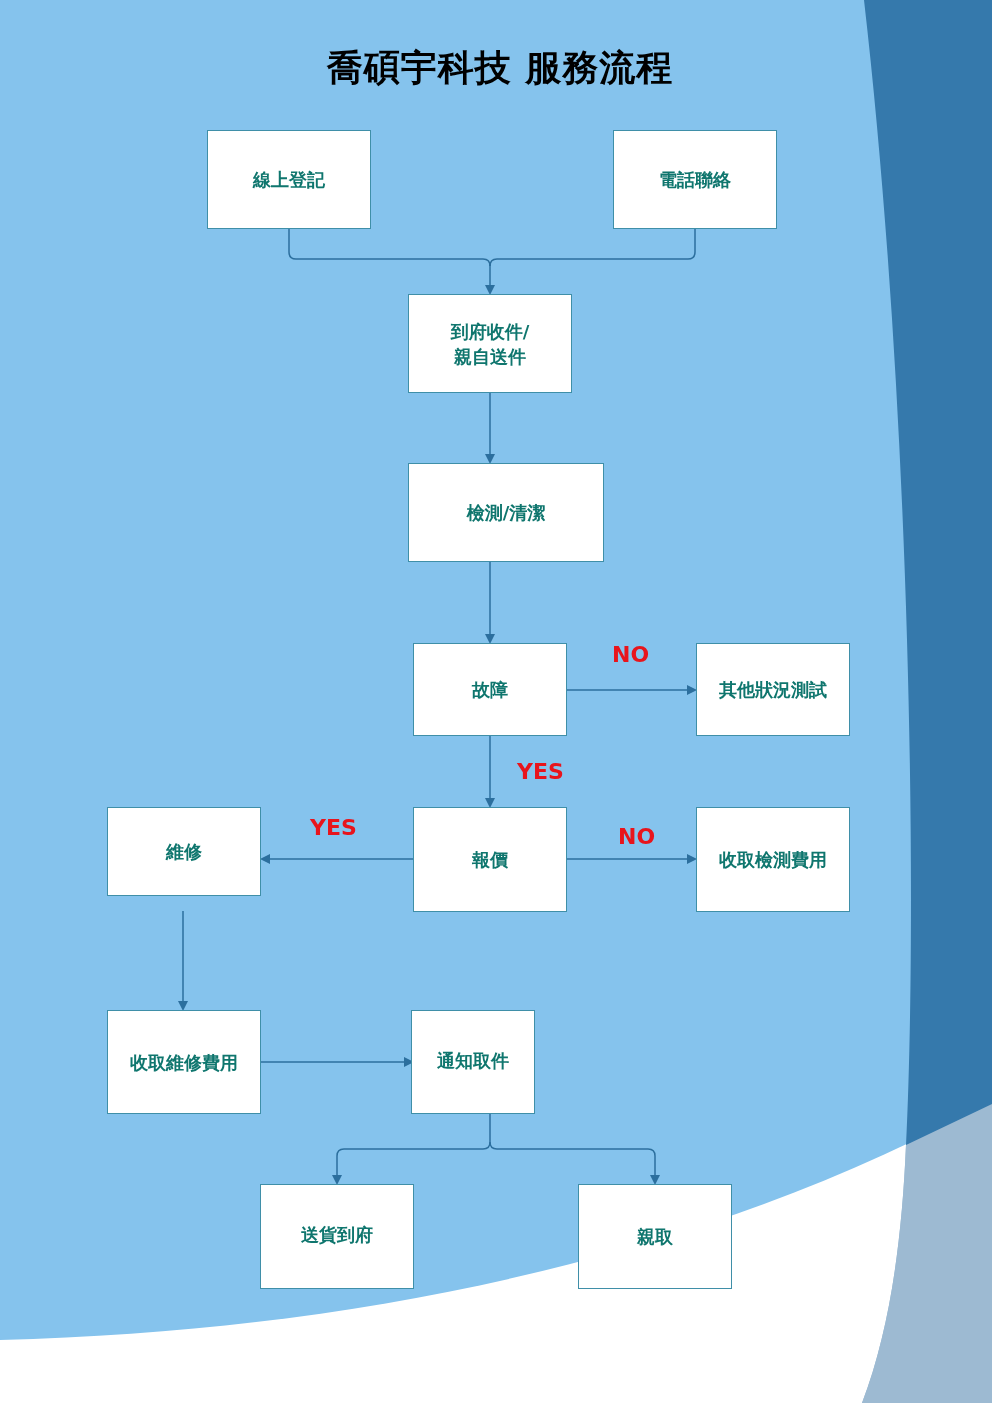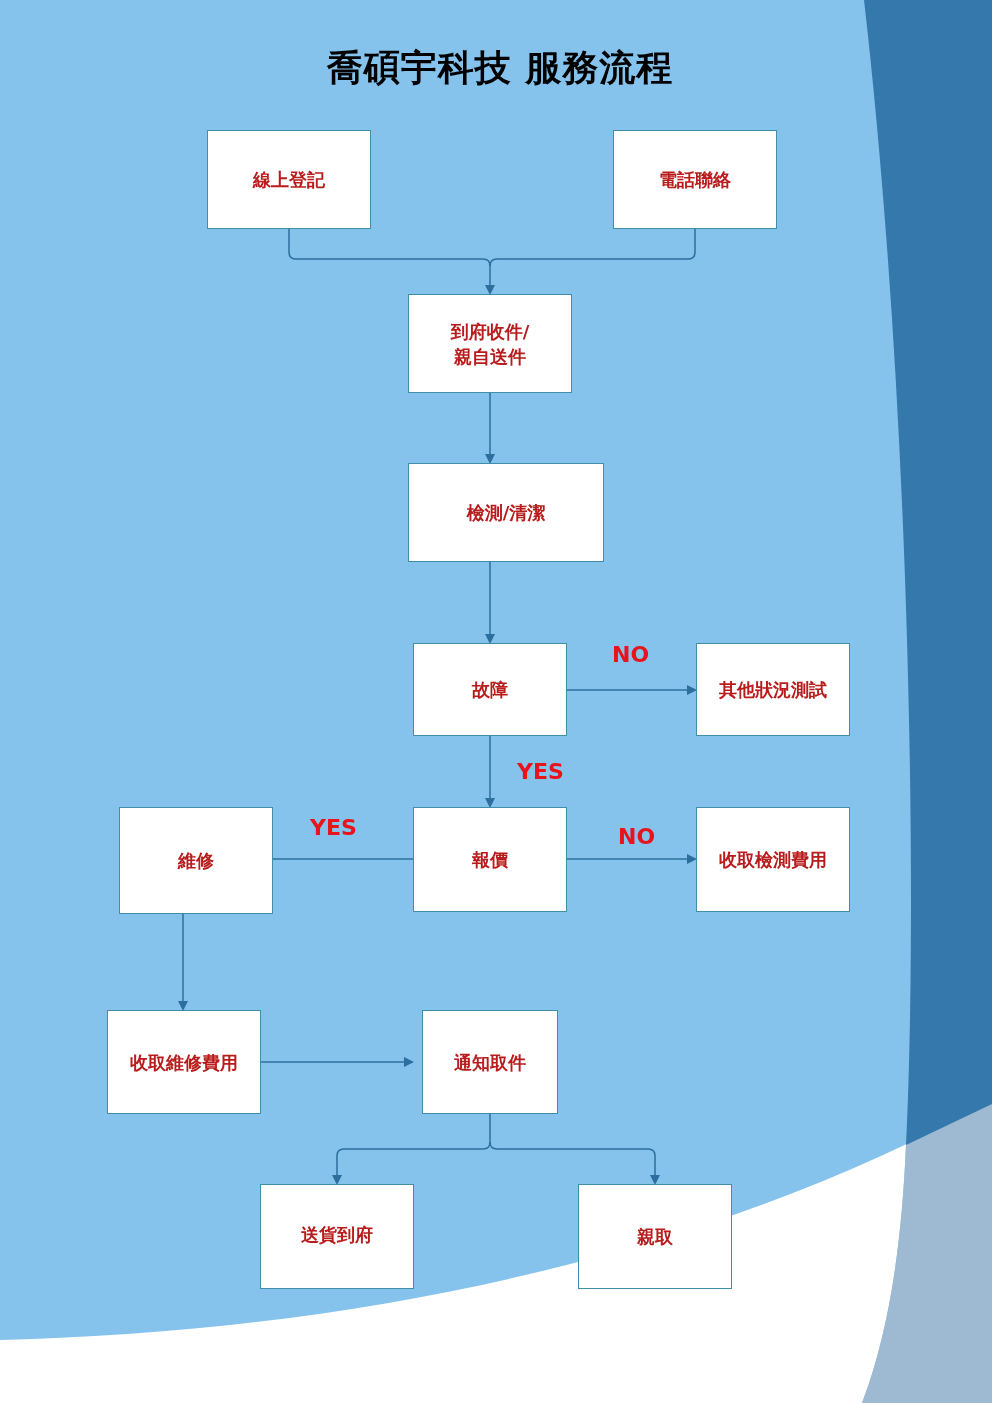--- a/index.html
+++ b/index.html
@@ -1,19 +1,19 @@
 <!DOCTYPE html>
 <html><head>
 <meta charset="utf-8">
 <style>
   html, body { margin: 0; padding: 0; }
   body { width: 992px; height: 1403px; position: relative; overflow: hidden; background: #ffffff; font-family: "DejaVu Sans", sans-serif; }
   .bg { position: absolute; left: 0; top: 0; width: 992px; height: 1403px; }
   .title { position: absolute; left: 0; top: 44px; width: 1000px; text-align: center; font-size: 36px; font-weight: bold; color: #000; letter-spacing: 1px; }
-  .node { position: absolute; background: #fff; border: 1px solid #3f8fa8; box-sizing: border-box; display: flex; align-items: center; justify-content: center; text-align: center; color: #b91c1c; font-weight: bold; font-size: 18px; line-height: 25px; }
+  .node { position: absolute; background: #fff; border: 1px solid #3f8fa8; box-sizing: border-box; display: flex; align-items: center; justify-content: center; text-align: center; color: #0f766e; font-weight: bold; font-size: 18px; line-height: 25px; }
   .lbl { position: absolute; color: #e8141c; font-weight: bold; font-size: 22px; font-family: "DejaVu Sans", sans-serif; }
   .wires { position: absolute; left: 0; top: 0; width: 992px; height: 1403px; pointer-events: none; }
 </style>
 </head>
 <body>
 
 <svg class="bg" viewBox="0 0 992 1403" xmlns="http://www.w3.org/2000/svg">
   <rect x="0" y="0" width="992" height="1403" fill="#ffffff"></rect>
 
   <path d="M0,0 L992,0 L992,1100 C 760,1230 420,1330 0,1340 Z" fill="#85c3ed"></path>
@@ -75,30 +75,30 @@
 </div>
 <div class="node" style="left:413px;top:643px;width:154px;height:93px;">
   <span>故障</span>
 </div>
 <div class="node" style="left:696px;top:643px;width:154px;height:93px;">
   <span>其他狀況測試</span>
 </div>
 <div class="node" style="left:413px;top:807px;width:154px;height:105px;">
   <span>報價</span>
 </div>
-<div class="node" style="left:119px;top:807px;width:154px;height:107px;">
+<div class="node" style="left:107px;top:807px;width:154px;height:89px;">
   <span>維修</span>
 </div>
 <div class="node" style="left:696px;top:807px;width:154px;height:105px;justify-content:center;">
   <span>收取檢測費用</span>
 </div>
 <div class="node" style="left:107px;top:1010px;width:154px;height:104px;">
   <span>收取維修費用</span>
 </div>
-<div class="node" style="left:422px;top:1010px;width:136px;height:104px;">
+<div class="node" style="left:411px;top:1010px;width:124px;height:104px;font-family:Liberation Mono, monospace;">
   <span>通知取件</span>
 </div>
 <div class="node" style="left:260px;top:1184px;width:154px;height:105px;font-family:Liberation Mono, monospace;">
   <span>送貨到府</span>
 </div>
 <div class="node" style="left:578px;top:1184px;width:154px;height:105px;">
   <span>親取</span>
 </div>
 
 <div class="lbl" style="left:612px;top:642px;">NO</div>

